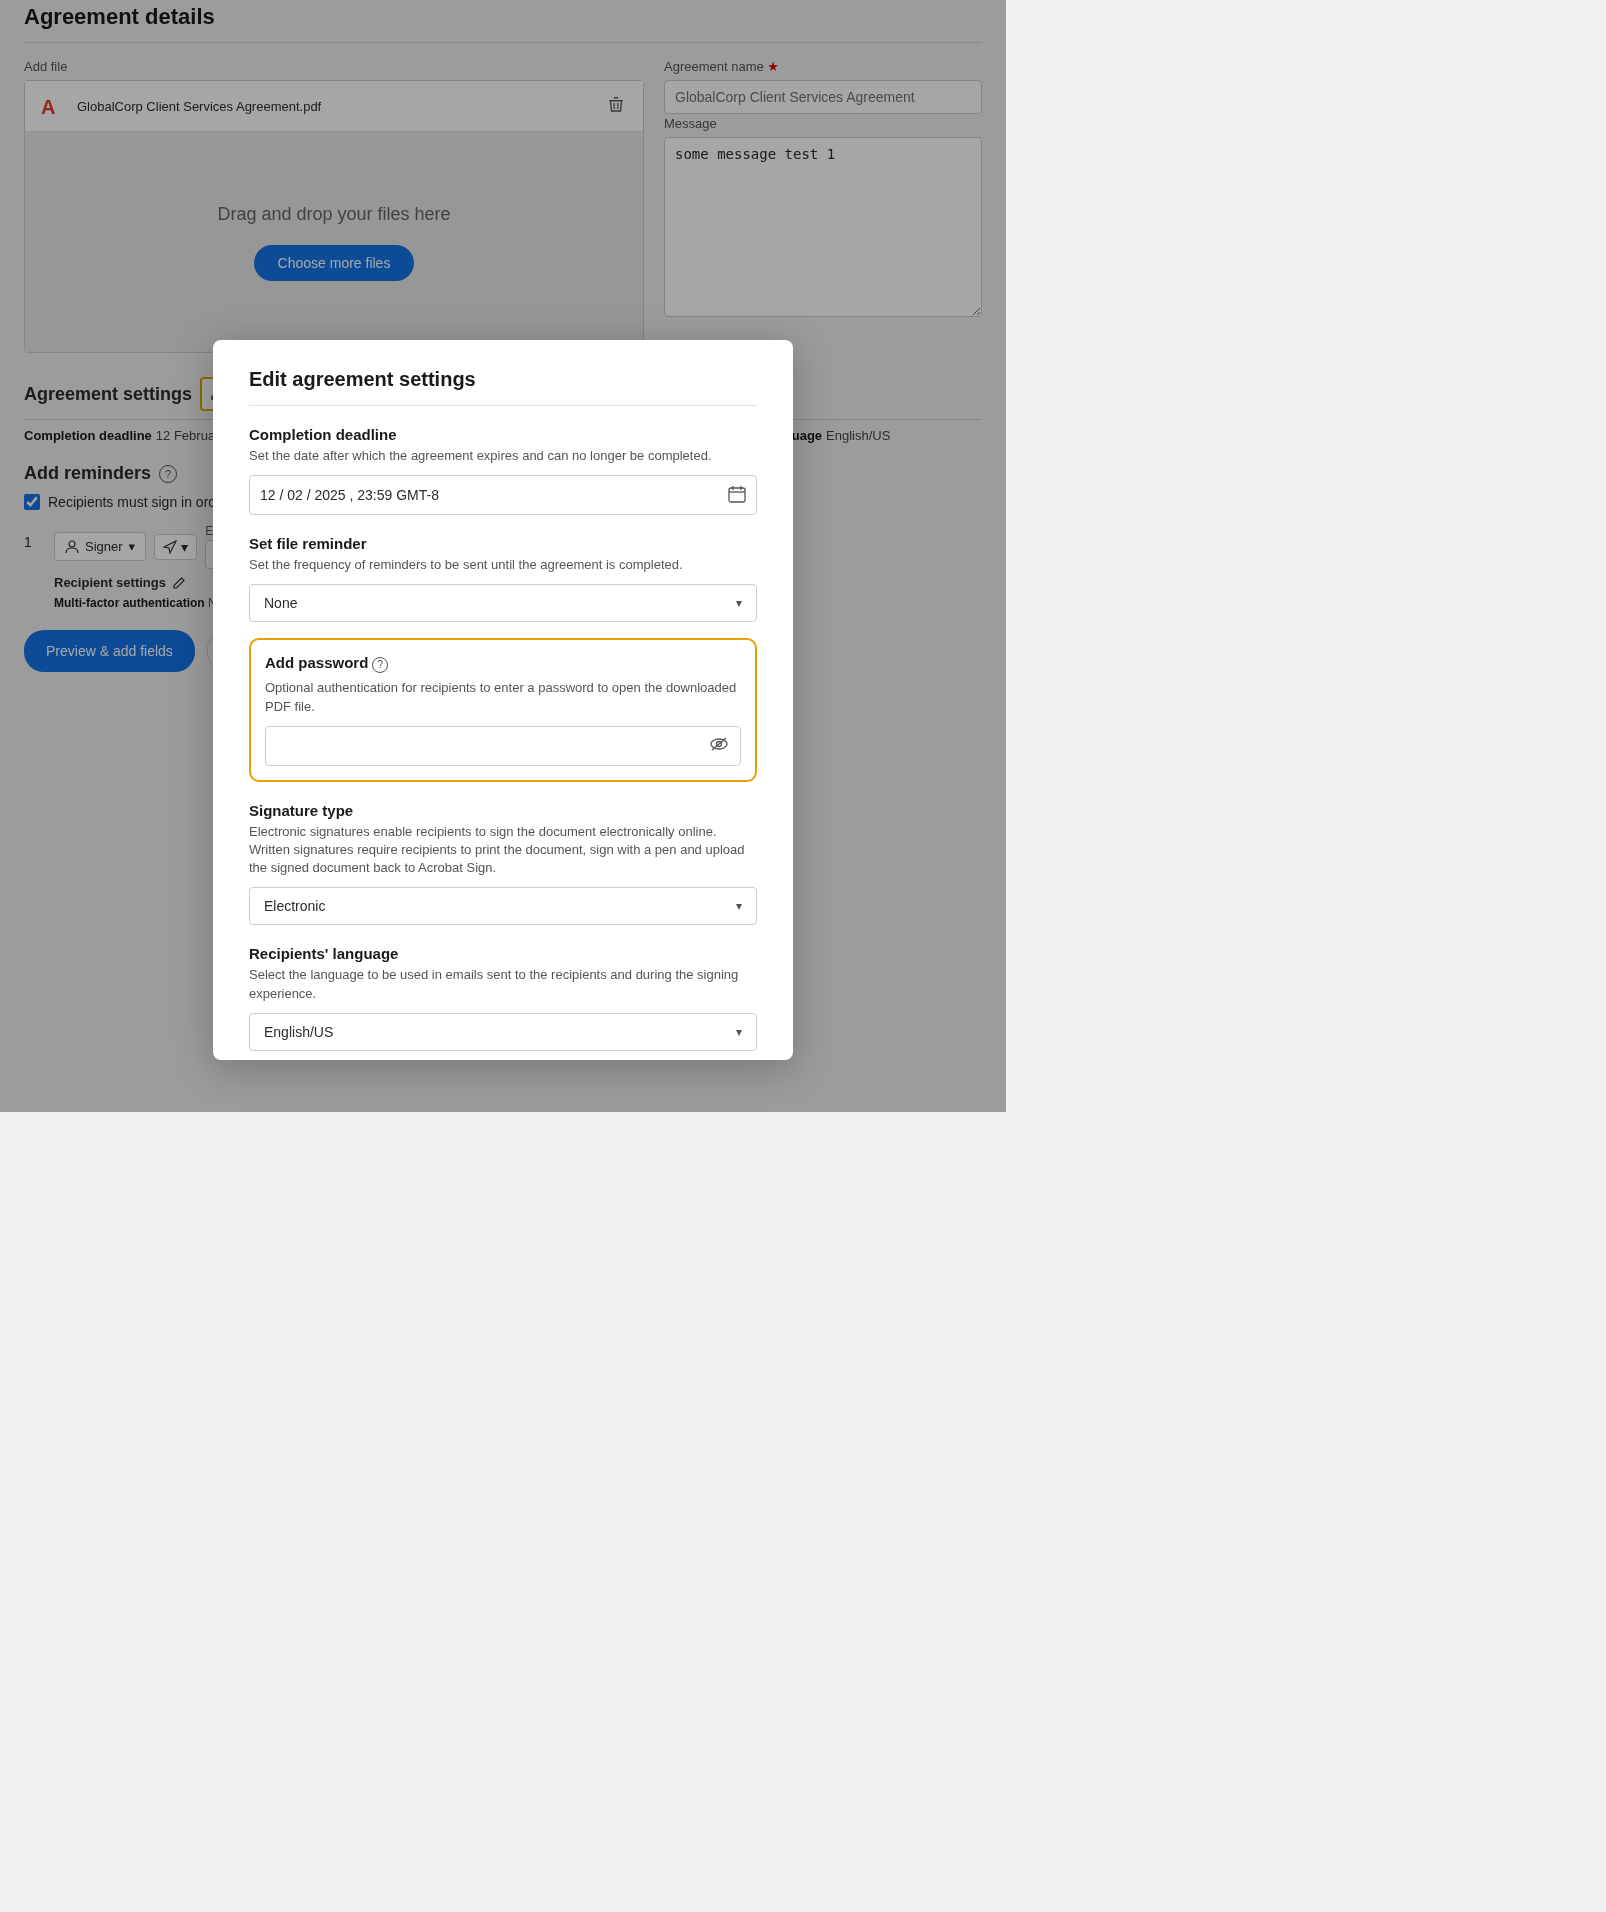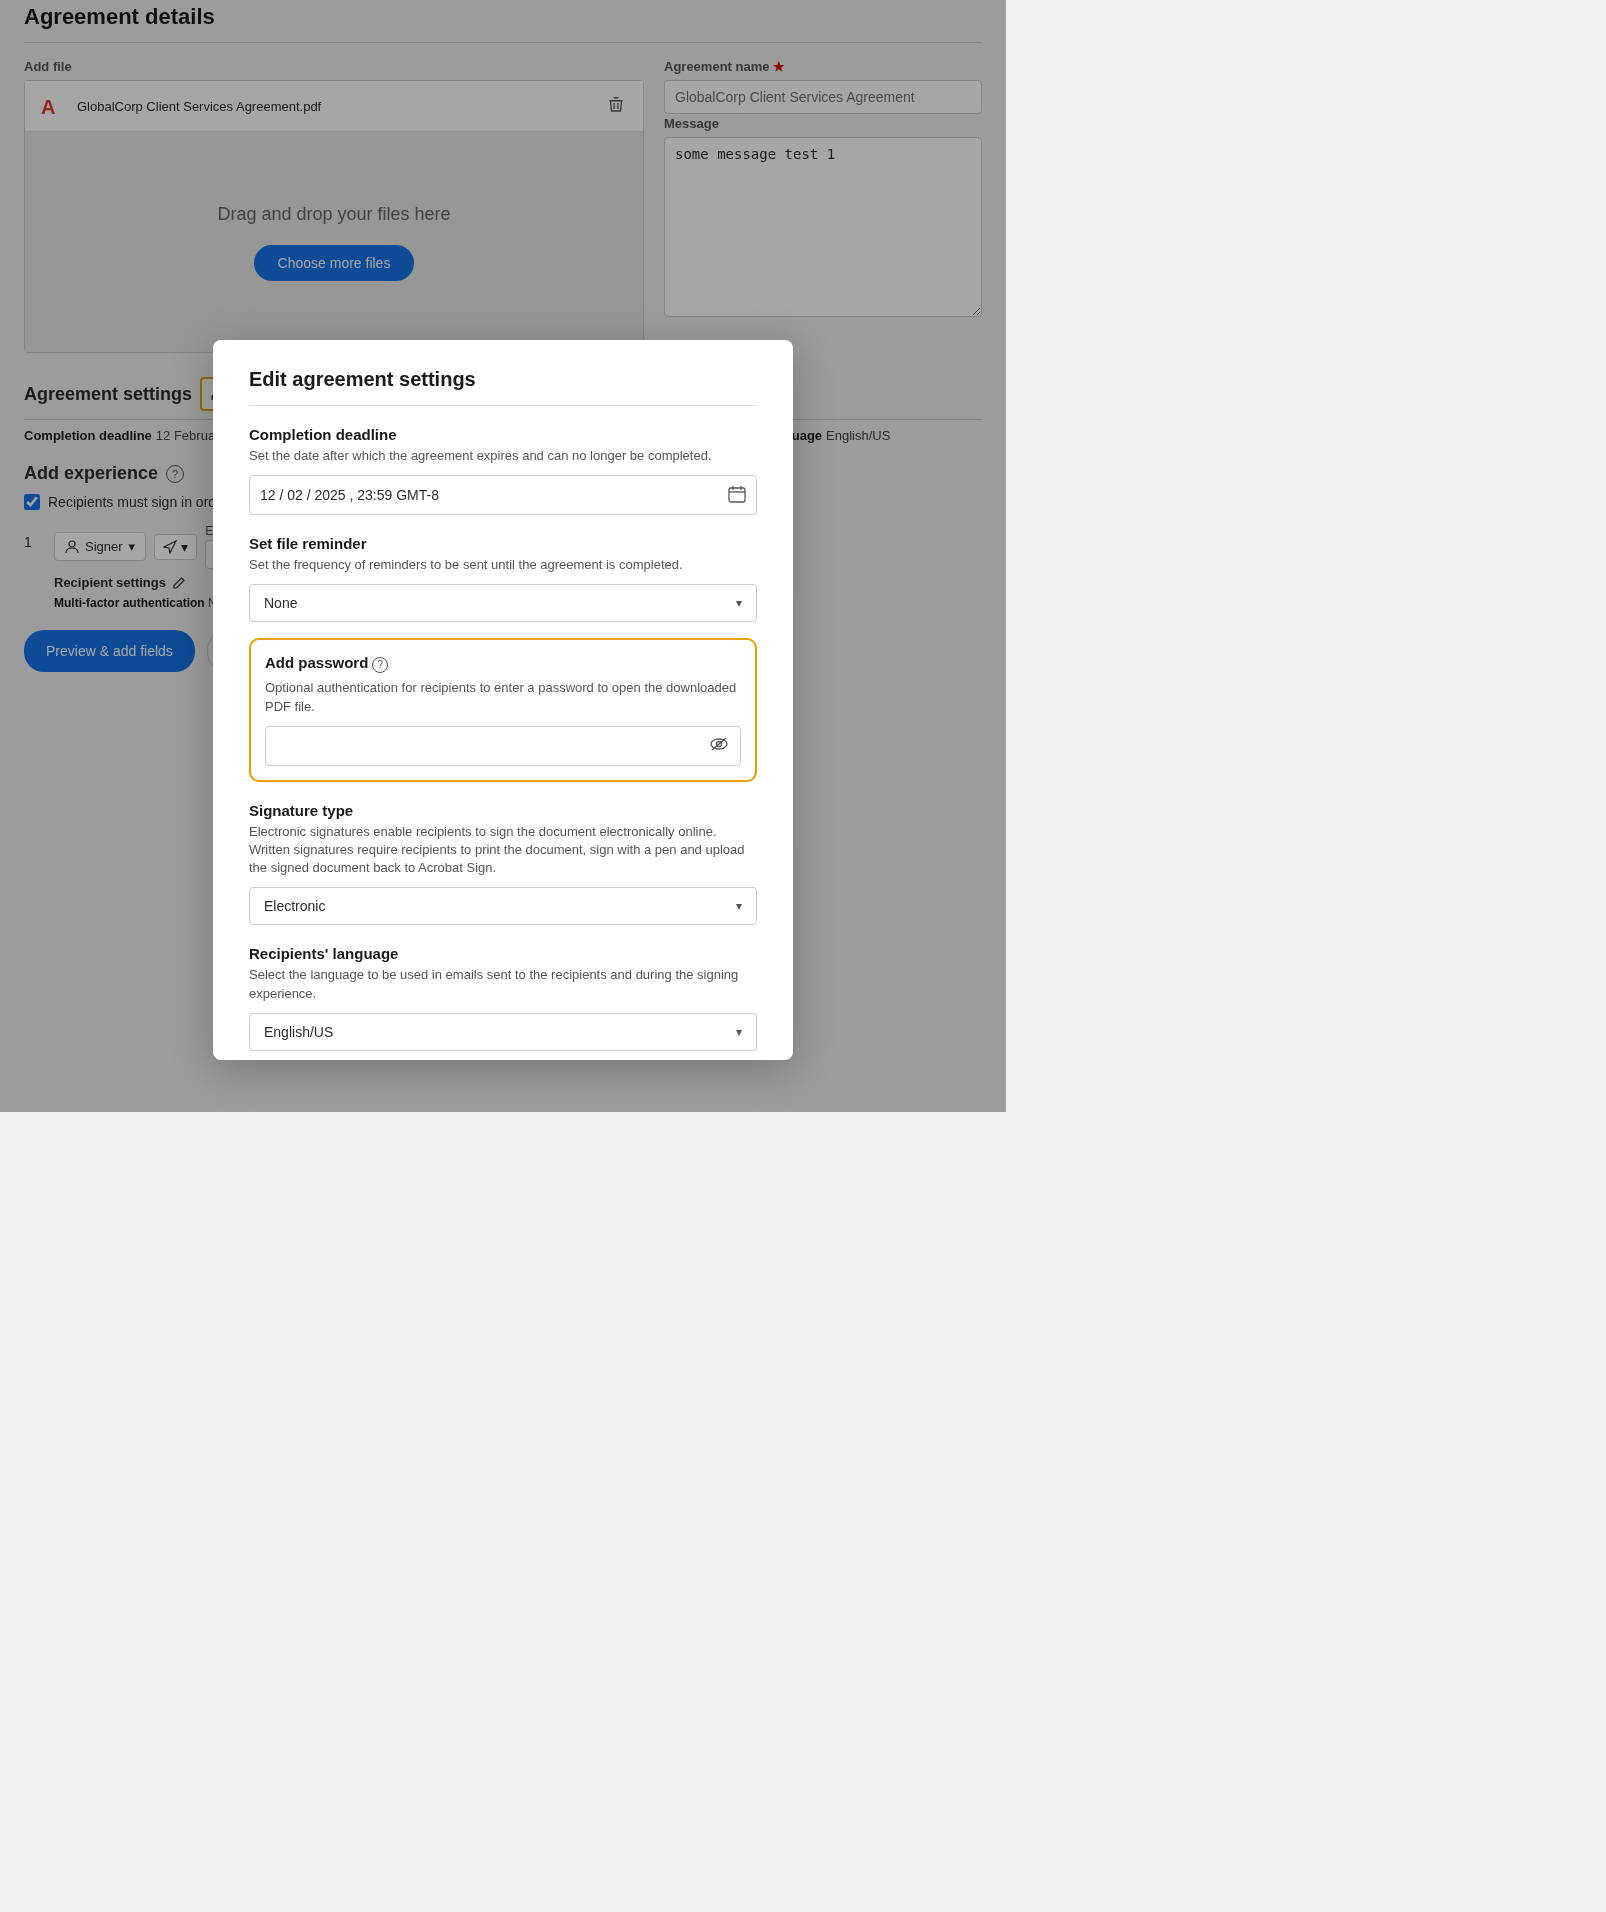--- a/index.html
+++ b/index.html
@@ -39,21 +39,20 @@
     }
 
     .right-col {
       flex: 1;
     }
 
     .field-label {
       font-size: 13px;
       color: #555;
       margin-bottom: 6px;
-      font-weight: bold;
     }
 
     .required-star {
       color: #d00;
     }
 
     
     .file-area {
       border: 1px solid #ccc;
       background: #fff;
@@ -546,21 +545,21 @@
       <span class="settings-divider">|</span>
       <div class="settings-item">
         <span class="settings-key">Language</span>
         <span class="settings-val">English/US</span>
       </div>
     </div>
   </div>
 
   <div class="recipients-section">
     <div class="recipients-header">
-      <span class="recipients-title">Add experience</span>
+      <span class="recipients-title">Add reminders</span>
       <span class="help-icon">?</span>
     </div>
     <div class="checkbox-row">
       <input type="checkbox" checked="" style="">
       <span>Recipients must sign in order</span>
     </div>
 
     <div class="recipient-row">
       <span class="recipient-number">1</span>
       <div class="recipient-controls">

